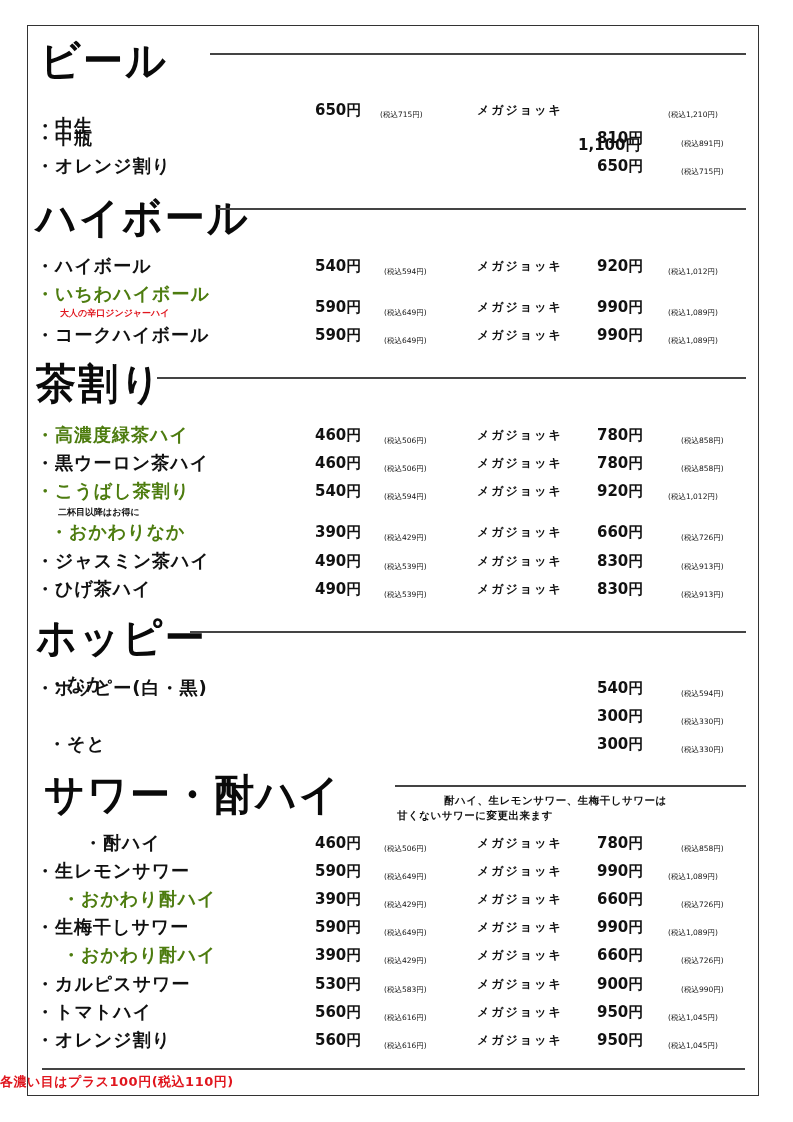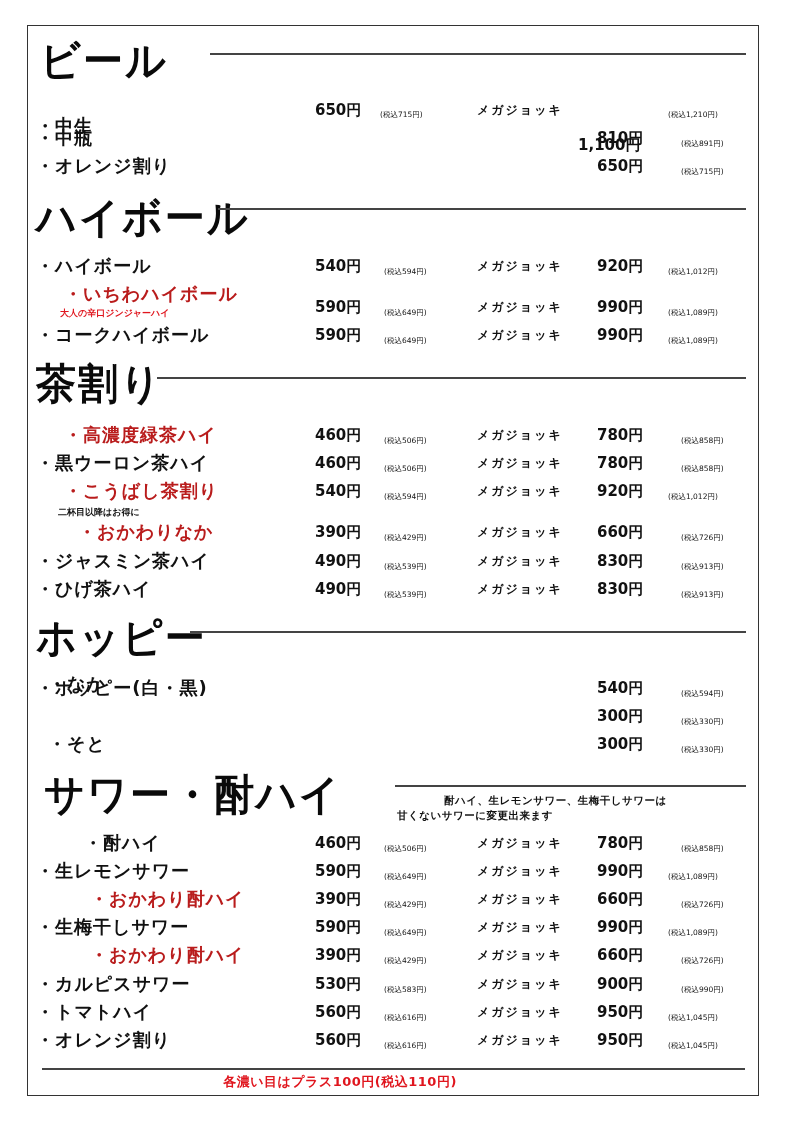--- a/index.html
+++ b/index.html
@@ -4,29 +4,29 @@
 <style>
   html, body { margin: 0; padding: 0; background: #ffffff; }
   body { width: 793px; height: 1122px; position: relative; overflow: hidden;
          font-family: "DejaVu Sans", sans-serif; color: #111; }
   .page { position: absolute; left: 27px; top: 25px; width: 732px; height: 1071px;
           border: 1.5px solid #333; box-sizing: border-box; }
   .sec-title { position: absolute; font-weight: 900; font-size: 40px; line-height: 40px;
                letter-spacing: 2px; color: #0a0a0a; transform: scaleY(1.05); }
   .sec-rule { position: absolute; height: 2px; background: #444; }
   .item { position: absolute; font-weight: 700; font-size: 18px; line-height: 20px; letter-spacing: 1px; }
-  .item.red { color: #b91c1c; margin-left: 28px; }
+  .item.red { color: #4d7c0f; }
   .sub { position: absolute; font-size: 9px; line-height: 10px; font-weight: 700; }
   .sub.red { color: #e0161e; }
   .price { position: absolute; font-size: 15px; line-height: 18px; font-weight: 700; }
   .tax { position: absolute; font-size: 7.5px; line-height: 10px; }
   .mega { position: absolute; font-size: 12px; line-height: 16px; font-weight: 700; letter-spacing: 2px; }
   .note { position: absolute; font-size: 10.5px; line-height: 15px; font-weight: 700; letter-spacing: 0.5px; }
   .footer-rule { position: absolute; left: 42px; top: 1068px; width: 703px; height: 2px; background: #444; }
-  .footer { position: absolute; left: 0; width: 680px; top: 1073px; text-align: center;
+  .footer { position: absolute; left: 0; width: 680px; top: 1073px; 
             font-size: 13px; font-weight: 700; color: #e0161e; letter-spacing: 0.5px; }
 </style>
 </head>
 <body>
 
 <div class="page"></div>
 
 <div class="sec-title" style="left:40px; top:40px;">ビール</div>
 <div class="sec-rule" style="left:210px; top:53px; width:536px;"></div>
 

